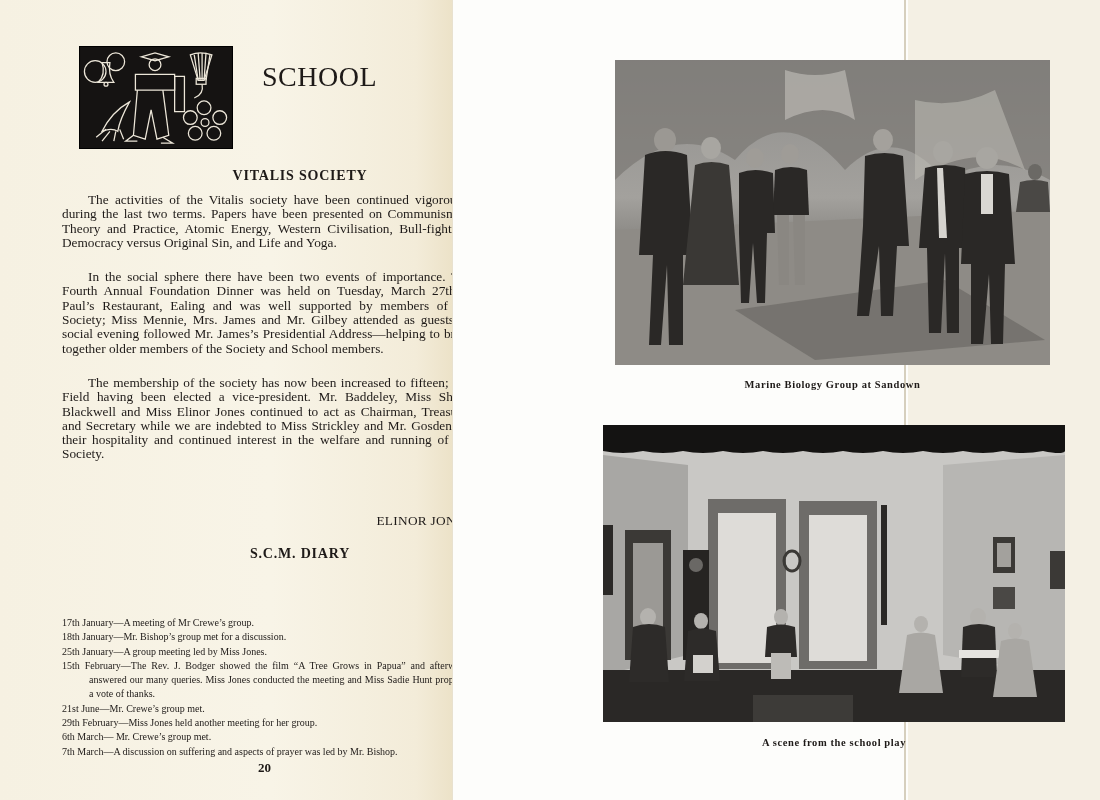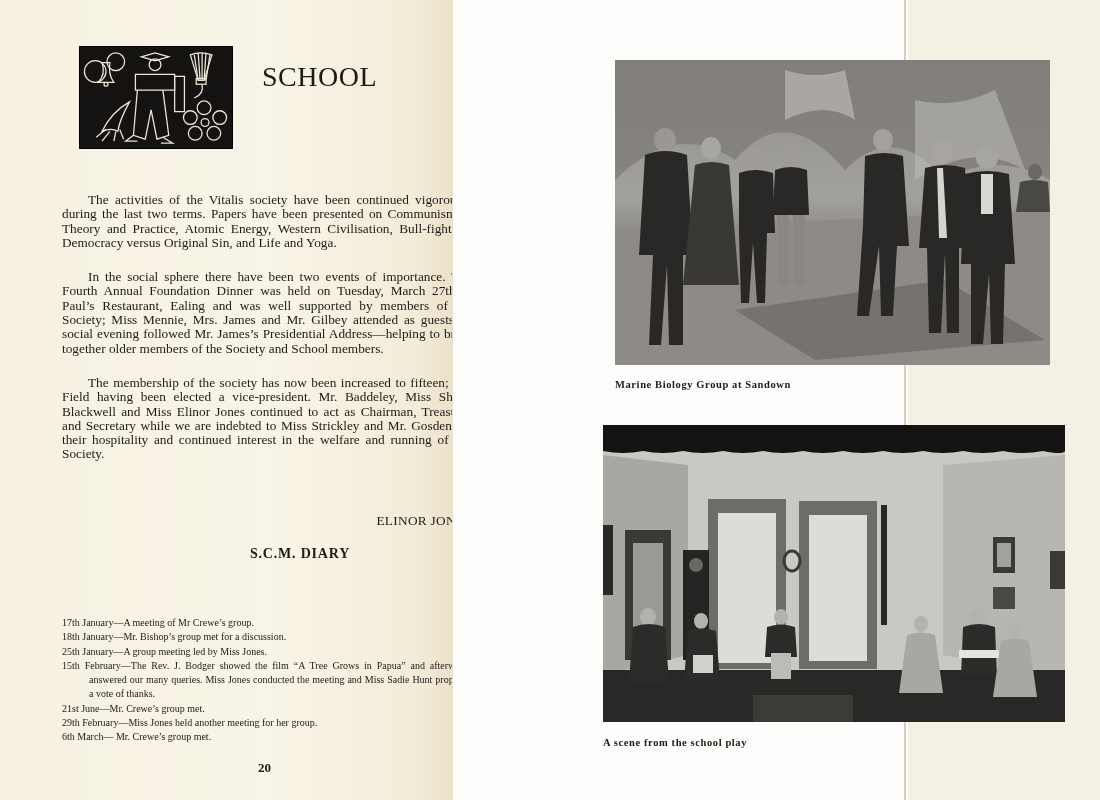--- a/index.html
+++ b/index.html
@@ -58,21 +58,21 @@
 
   .page-number { position: absolute; left: 258px; top: 760px; font-size: 13px; font-weight: bold; }
 
   
   .photo { position: absolute; overflow: hidden; }
   .photo-1 { left: 615px; top: 60px; width: 435px; height: 305px; }
   .photo-2 { left: 603px; top: 425px; width: 462px; height: 297px; }
   .photo svg { display: block; width: 100%; height: 100%; }
 
   .caption {
-    position: absolute; font-weight: bold; font-size: 10.5px; letter-spacing: 0.6px; text-align: left;
+    position: absolute; font-weight: bold; font-size: 10.5px; letter-spacing: 0.6px; text-align: center;
     font-family: "Liberation Serif", "DejaVu Serif", serif;
   }
   .caption-1 { left: 615px; width: 435px; top: 379px; }
   .caption-2 { left: 603px; width: 462px; top: 737px; }
 </style>
 </head>
 <body>
 
 <div class="spread">
 
@@ -110,39 +110,41 @@
           <circle cx="112" cy="72" r="7"></circle>
           <circle cx="127" cy="77" r="4"></circle>
         </g>
       </svg>
     </div>
 
     <div class="title-block">
       <div class="title-line1">SCHOOL</div>
     </div>
 
+    <div class="section-heading h-vitalis">VITALIS SOCIETY</div>
 
     <div class="body-text vitalis-text">
       <p>The activities of the Vitalis society have been continued vigorously during the last two terms. Papers have been presented on Communism in Theory and Practice, Atomic Energy, Western Civilisation, Bull-fighting, Democracy versus Original Sin, and Life and Yoga.</p>
       <p class="gap">In the social sphere there have been two events of importance. The Fourth Annual Foundation Dinner was held on Tuesday, March 27th at Paul’s Restaurant, Ealing and was well supported by members of the Society; Miss Mennie, Mrs. James and Mr. Gilbey attended as guests. A social evening followed Mr. James’s Presidential Address—helping to bring together older members of the Society and School members.</p>
       <p class="gap">The membership of the society has now been increased to fifteen; Mr. Field having been elected a vice-president. Mr. Baddeley, Miss Sheila Blackwell and Miss Elinor Jones continued to act as Chairman, Treasurer and Secretary while we are indebted to Miss Strickley and Mr. Gosden for their hospitality and continued interest in the welfare and running of our Society.</p>
     </div>
 
     <div class="signature">ELINOR JONES</div>
 
     <div class="section-heading h-scm">S.C.M. DIARY</div>
 
     <div class="diary">
       <div class="diary-entry">17th January—A meeting of Mr Crewe’s group.</div>
       <div class="diary-entry">18th January—Mr. Bishop’s group met for a discussion.</div>
       <div class="diary-entry">25th January—A group meeting led by Miss Jones.</div>
       <div class="diary-entry">15th February—The Rev. J. Bodger showed the film “A Tree Grows in Papua” and afterwards answered our many queries. Miss Jones conducted the meeting and Miss Sadie Hunt proposed a vote of thanks.</div>
       <div class="diary-entry">21st June—Mr. Crewe’s group met.</div>
       <div class="diary-entry">29th February—Miss Jones held another meeting for her group.</div>
       <div class="diary-entry">6th March— Mr. Crewe’s group met.</div>
+      <div class="diary-entry">7th March—A discussion on suffering and aspects of prayer was led by Mr. Bishop.</div>
     </div>
 
     <div class="page-number">20</div>
     <div class="gutter-stain"></div>
   </div>
 
   <div class="page-right">
     <div class="edge"></div>
   </div>
 </div>

